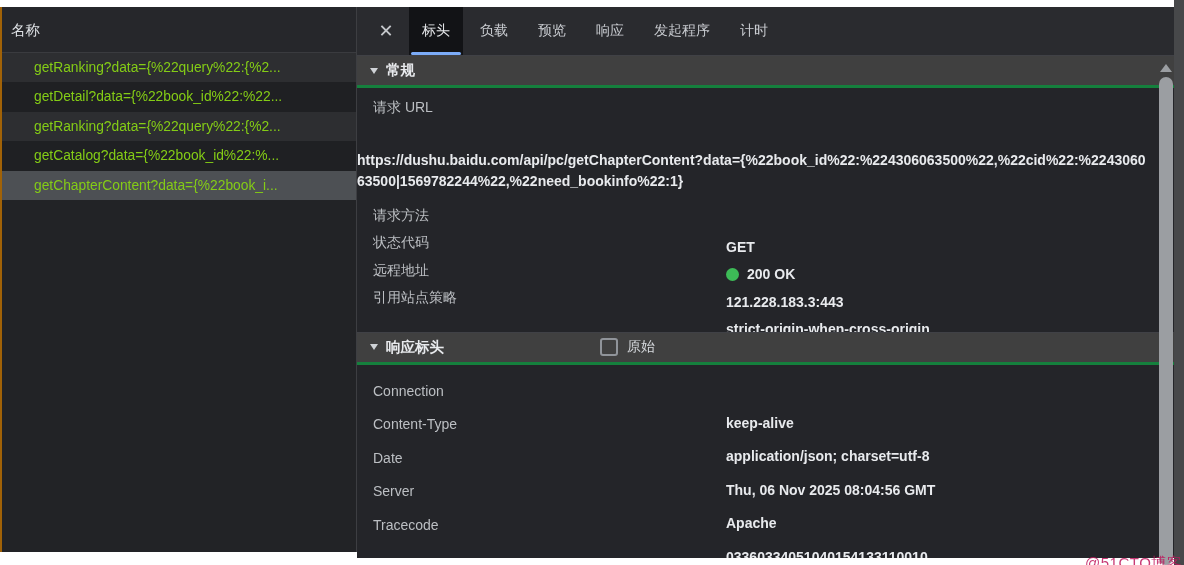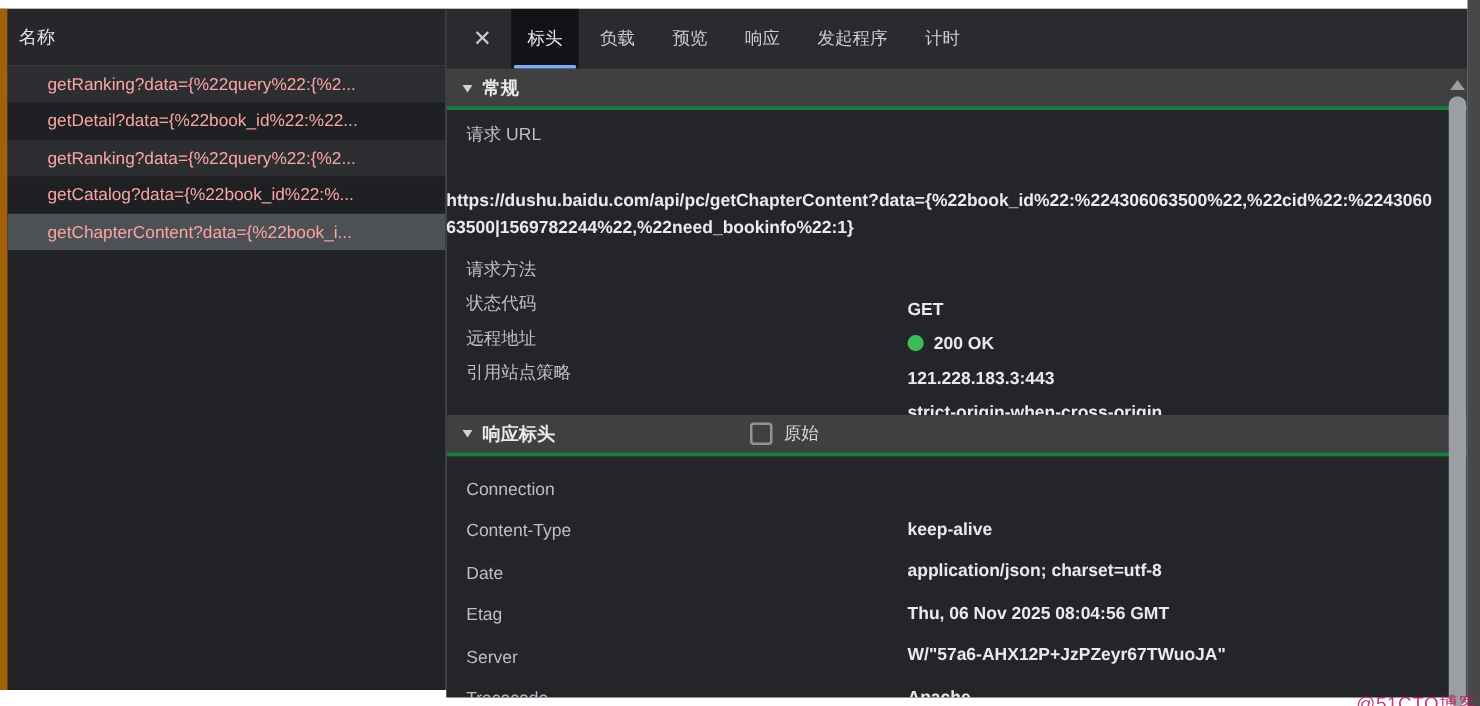--- a/index.html
+++ b/index.html
@@ -6,31 +6,31 @@
   body {
     width:1184px; height:565px; position:relative; overflow:hidden;
     background:#ffffff;
     font-family:"Liberation Sans","DejaVu Sans",sans-serif;
     -webkit-font-smoothing:antialiased;
   }
 
   
   .left-panel {
     position:absolute; left:0; top:7px; width:357px; height:545px;
-    background:#222326; border-left:6px solid #a16207; border-right:1px solid #3d3e42;
+    background:#222326; border-left:2px solid #a16207; border-right:1px solid #3d3e42;
     box-sizing:border-box; overflow:hidden;
   }
   .lp-header {
     height:46px; line-height:46px; padding-left:9px;
     color:#dfe2e6; font-size:14.5px;
     background:#26272b; border-bottom:1px solid #3a3b3f; box-sizing:border-box;
   }
   .req-row {
     height:29.4px; line-height:29.4px; padding-left:32px;
-    font-size:13.8px; color:#fca5a5; white-space:nowrap; overflow:hidden;
+    font-size:13.8px; color:#84cc16; white-space:nowrap; overflow:hidden;
     cursor:default;
   }
   .req-row.stripe { background:#2d2e31; }
   .req-row.dark   { background:#1f2023; }
   .req-row.selected { background:#4d5054; }
 
   
   .right-panel {
     position:absolute; left:357px; top:7px; width:817px; height:551px;
     background:#242529; overflow:hidden;
@@ -204,24 +204,20 @@
   </div>
       <div class="kv line">
     <div class="k">Content-Type</div>
     <div class="v"><span class="vtext">application/json; charset=utf-8</span></div>
   </div>
       <div class="kv line">
     <div class="k">Date</div>
     <div class="v"><span class="vtext">Thu, 06 Nov 2025 08:04:56 GMT</span></div>
   </div>
       <div class="kv line">
-    <div class="k">Etag</div>
-    <div class="v"><span class="vtext">W/"57a6-AHX12P+JzPZeyr67TWuoJA"</span></div>
-  </div>
-      <div class="kv line">
     <div class="k">Server</div>
     <div class="v"><span class="vtext">Apache</span></div>
   </div>
       <div class="kv line">
     <div class="k">Tracecode</div>
     <div class="v"><span class="vtext">03360334051040154133110010</span></div>
   </div>
     </div>
 </div>
 

